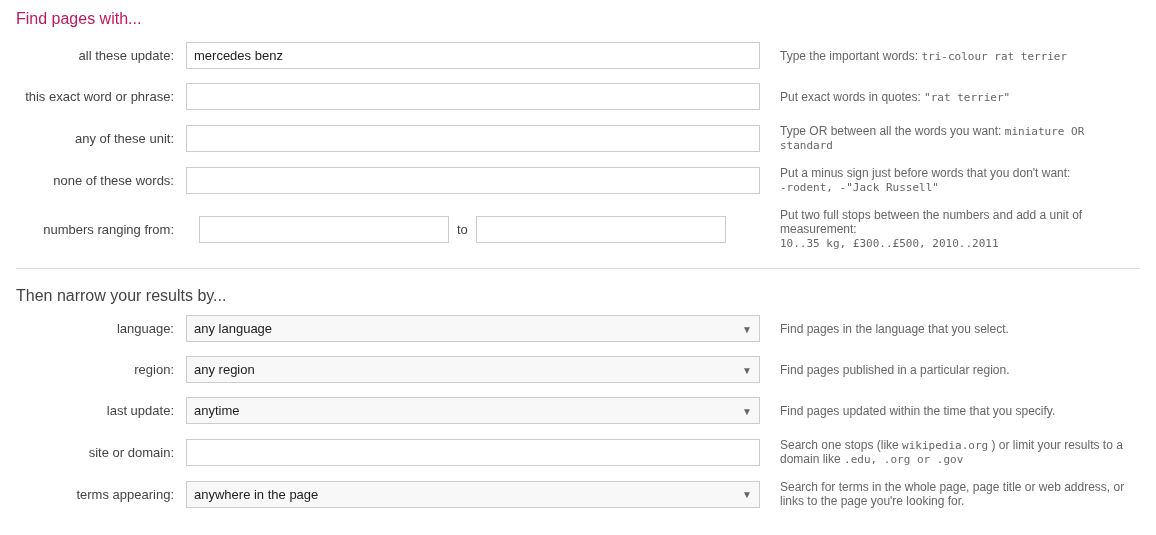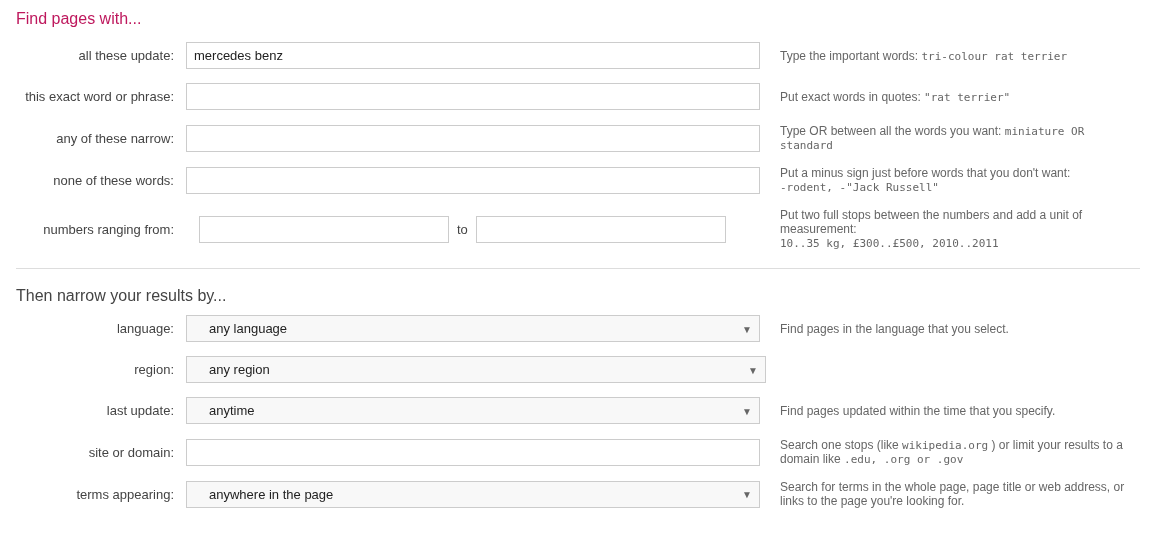--- a/index.html
+++ b/index.html
@@ -73,21 +73,21 @@
       margin-bottom: 10px;
       font-weight: normal;
     }
     .select-wrapper {
       position: relative;
       width: 100%;
     }
     .select-wrapper select {
       width: 100%;
       border: 1px solid #ccc;
-      padding: 5px 28px 5px 22px;
+      padding: 5px 28px 5px 7px;
       font-size: 13px;
       color: #222;
       background: #f8f8f8;
       appearance: none;
       -webkit-appearance: none;
       outline: none;
       cursor: pointer;
     }
     .select-wrapper::after {
       content: '▼';
@@ -124,21 +124,21 @@
     <div class="label-col">this exact word or phrase:</div>
     <div class="input-col">
       <input type="text" value="" style="">
     </div>
     <div class="hint-col">
       <span>Put exact words in quotes:</span> <span class="hint-mono">"rat terrier"</span>
     </div>
   </div>
 
   <div class="form-row">
-    <div class="label-col">any of these narrow:</div>
+    <div class="label-col">any of these unit:</div>
     <div class="input-col">
       <input type="text" value="" style="">
     </div>
     <div class="hint-col">
       <span>Type OR between all the words you want:</span> <span class="hint-mono">miniature OR standard</span>
     </div>
   </div>
 
   <div class="form-row">
     <div class="label-col">none of these words:</div>
@@ -205,20 +205,21 @@
           <option>United States</option>
           <option>Australia</option>
           <option>Canada</option>
           <option>France</option>
           <option>Germany</option>
           <option>India</option>
           <option>Japan</option>
         </select>
       </div>
     </div>
+    <div class="hint-col">Find pages published in a particular region.</div>
   </div>
 
   <div class="form-row">
     <div class="label-col">last update:</div>
     <div class="input-col">
       <div class="select-wrapper">
         <select>
           <option>anytime</option>
           <option>past 24 hours</option>
           <option>past week</option>

